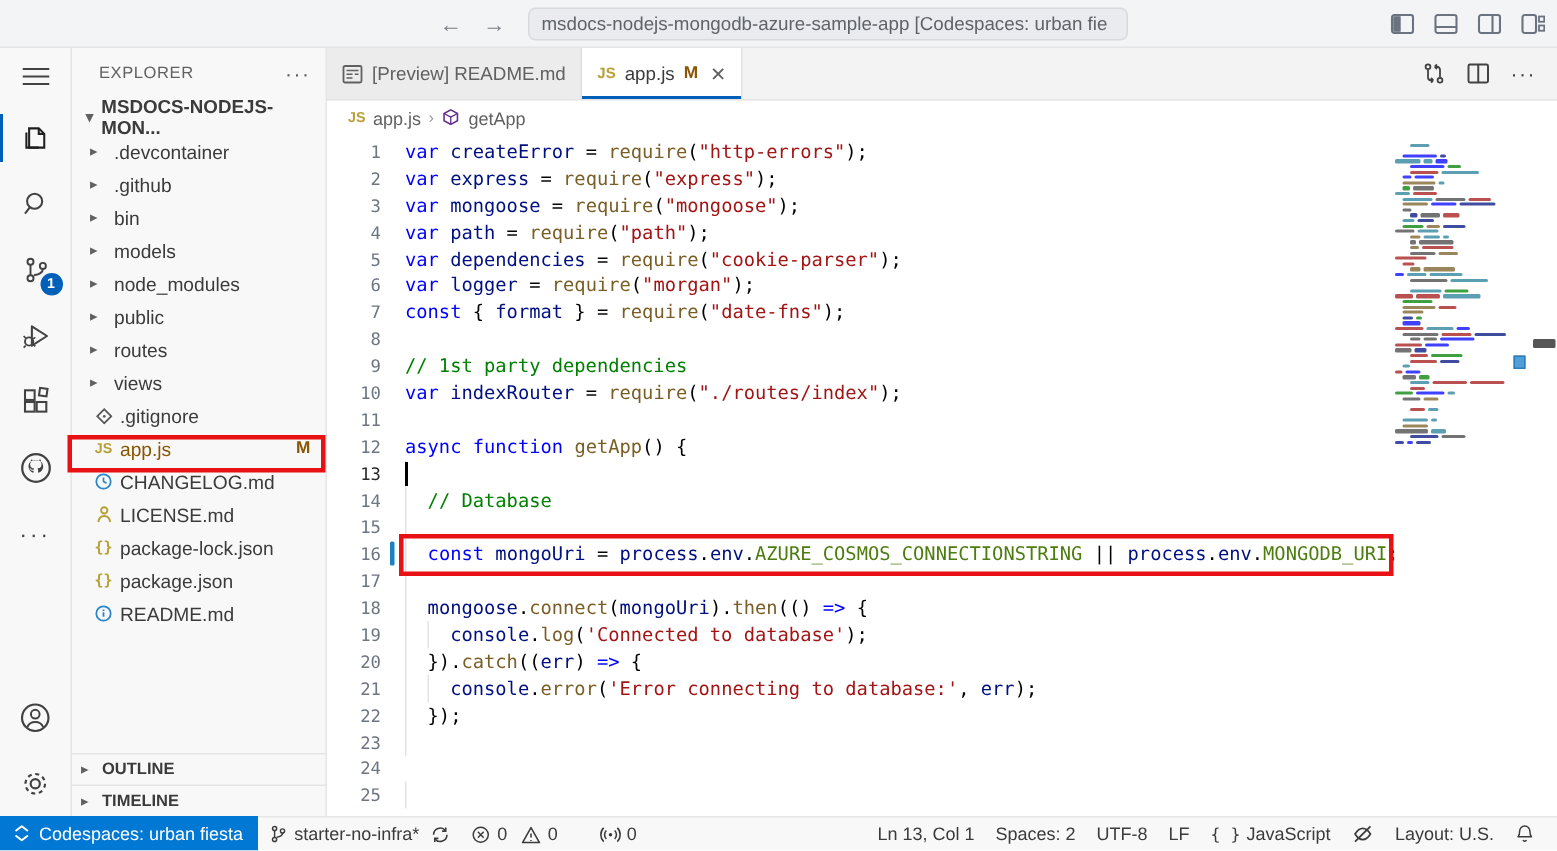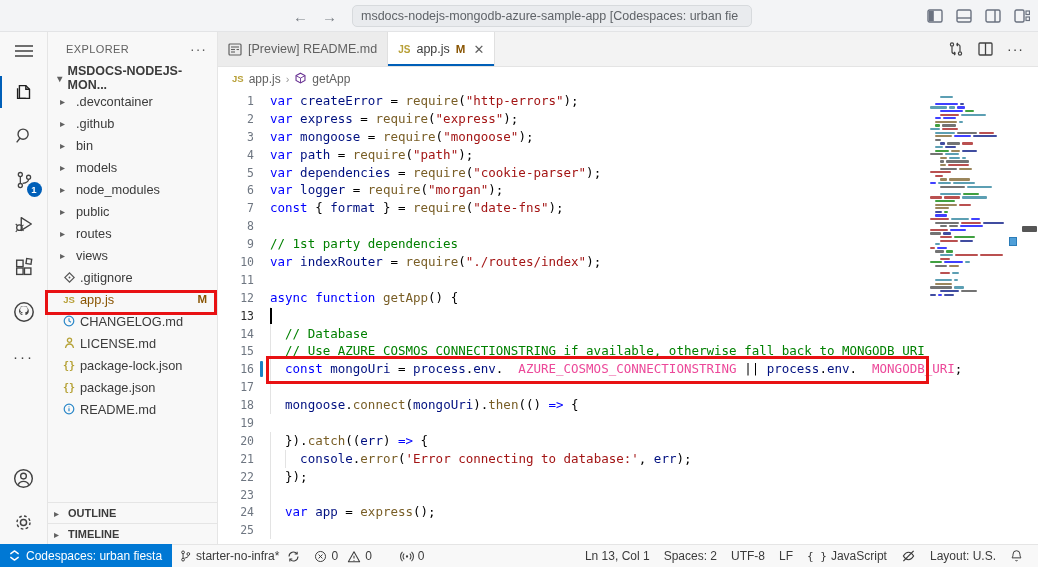--- a/index.html
+++ b/index.html
@@ -59,21 +59,21 @@
   
   .codewrap { position:relative; flex:1; background:#fff; overflow:hidden; }
   .code-area { position:absolute; left:0; top:2px; right:110px; font-family:"DejaVu Sans Mono", monospace; font-size:12.5px; }
   .code-line { height:17.9px; display:flex; align-items:center; position:relative; }
   .code-line .ln { width:36px; text-align:right; color:#6e7681; font-size:11.5px; flex:none; }
   .code-line .ln.cur { color:#2b2b2b; }
   .code-line .ltext { position:relative; margin-left:16px; white-space:pre; line-height:17.9px; }
   .guide { position:absolute; top:0; bottom:0; width:1px; background:#e3e3e3; }
   .cursor { position:absolute; left:0; top:1px; bottom:1px; width:2px; background:#000; }
   .modmark { position:absolute; left:42px; top:1px; bottom:1px; width:3px; background:#1b81c4; border-radius:1px; }
-  .tk-k { color:#0000ff; } .tk-v { color:#001080; } .tk-c { color:#ec4899;margin-left:15px; }
+  .tk-k { color:#0000ff; } .tk-v { color:#001080; } .tk-c { color:#4d7c0f; }
   .tk-f { color:#795e26; } .tk-s { color:#a31515; } .tk-m { color:#008000; } .tk-p { color:#000; }
 
   
   .minimap { position:absolute; right:28px; top:2px; width:80px; bottom:0; }
   .mm-row { position:absolute; height:2.2px; display:flex; gap:2px; }
   .mm-seg { height:2.2px; border-radius:1px; opacity:.75; }
   .scroll-thumb { position:absolute; right:1px; top:136px; width:15px; height:6px; background:#565656; border-radius:1px; }
   .mm-marker { position:absolute; right:21px; top:147px; width:8px; height:9px; background:#4f9fd8; border:1px solid #2b7cb8; }
 
   
@@ -404,57 +404,57 @@
           <div class="code-line">
             <span class="ln cur">13</span>
             <span class="ltext"><span class="guide" style="left:0px"></span><span class="cursor"></span>​</span>
           </div>
           <div class="code-line">
             <span class="ln">14</span>
             <span class="ltext"><span class="guide" style="left:0px"></span><span class="tk-p">  </span><span class="tk-m">// Database</span>​</span>
           </div>
           <div class="code-line">
             <span class="ln">15</span>
-            <span class="ltext"><span class="guide" style="left:0px"></span><span class="tk-p">  </span><span class="tk-m">// Use AZURE_COSMOS_CONNECTIONSTRING if available, otherwise fall back to MONGODB_URI</span>​</span>
+            <span class="ltext"><span class="guide" style="left:0px"></span><span class="tk-p">  </span>​</span>
           </div>
           <div class="code-line">
             <span class="ln">16</span>
             <span class="modmark"></span>
             <span class="ltext"><span class="guide" style="left:0px"></span><span class="tk-p">  </span><span class="tk-k">const</span><span class="tk-p"> </span><span class="tk-v">mongoUri</span><span class="tk-p"> = </span><span class="tk-v">process</span><span class="tk-p">.</span><span class="tk-v">env</span><span class="tk-p">.</span><span class="tk-c">AZURE_COSMOS_CONNECTIONSTRING</span><span class="tk-p"> || </span><span class="tk-v">process</span><span class="tk-p">.</span><span class="tk-v">env</span><span class="tk-p">.</span><span class="tk-c">MONGODB_URI</span><span class="tk-p">;</span>​</span>
           </div>
           <div class="code-line">
             <span class="ln">17</span>
             <span class="ltext"><span class="guide" style="left:0px"></span>​</span>
           </div>
           <div class="code-line">
             <span class="ln">18</span>
             <span class="ltext"><span class="guide" style="left:0px"></span><span class="tk-p">  </span><span class="tk-v">mongoose</span><span class="tk-p">.</span><span class="tk-f">connect</span><span class="tk-p">(</span><span class="tk-v">mongoUri</span><span class="tk-p">).</span><span class="tk-f">then</span><span class="tk-p">(() </span><span class="tk-k">=&gt;</span><span class="tk-p"> {</span>​</span>
           </div>
           <div class="code-line">
             <span class="ln">19</span>
+            <span class="ltext"><span class="guide" style="left:0px"></span><span class="guide" style="left:15.06px"></span><span class="tk-p">    </span><span class="tk-v">console</span><span class="tk-p">.</span><span class="tk-f">log</span><span class="tk-p">(</span><span class="tk-s">'Connected to database'</span><span class="tk-p">);</span>​</span>
           </div>
           <div class="code-line">
             <span class="ln">20</span>
             <span class="ltext"><span class="guide" style="left:0px"></span><span class="tk-p">  }).</span><span class="tk-f">catch</span><span class="tk-p">((</span><span class="tk-v">err</span><span class="tk-p">) </span><span class="tk-k">=&gt;</span><span class="tk-p"> {</span>​</span>
           </div>
           <div class="code-line">
             <span class="ln">21</span>
             <span class="ltext"><span class="guide" style="left:0px"></span><span class="guide" style="left:15.06px"></span><span class="tk-p">    </span><span class="tk-v">console</span><span class="tk-p">.</span><span class="tk-f">error</span><span class="tk-p">(</span><span class="tk-s">'Error connecting to database:'</span><span class="tk-p">, </span><span class="tk-v">err</span><span class="tk-p">);</span>​</span>
           </div>
           <div class="code-line">
             <span class="ln">22</span>
             <span class="ltext"><span class="guide" style="left:0px"></span><span class="tk-p">  });</span>​</span>
           </div>
           <div class="code-line">
             <span class="ln">23</span>
             <span class="ltext"><span class="guide" style="left:0px"></span>​</span>
           </div>
           <div class="code-line">
             <span class="ln">24</span>
-            <span class="ltext"><span class="guide" style="left:0px"></span><span class="tk-p">  </span><span class="tk-k">var</span><span class="tk-p"> </span><span class="tk-v">app</span><span class="tk-p"> = </span><span class="tk-f">express</span><span class="tk-p">();</span>​</span>
           </div>
           <div class="code-line">
             <span class="ln">25</span>
             <span class="ltext"><span class="guide" style="left:0px"></span>​</span>
           </div>
         </div>
       <div class="minimap" id="minimap">
           <div class="mm-row" style="top: 3.6px; left: 10px;">
             <div class="mm-seg" style="width: 13px; background: rgb(38, 127, 153);"></div>
           </div>

